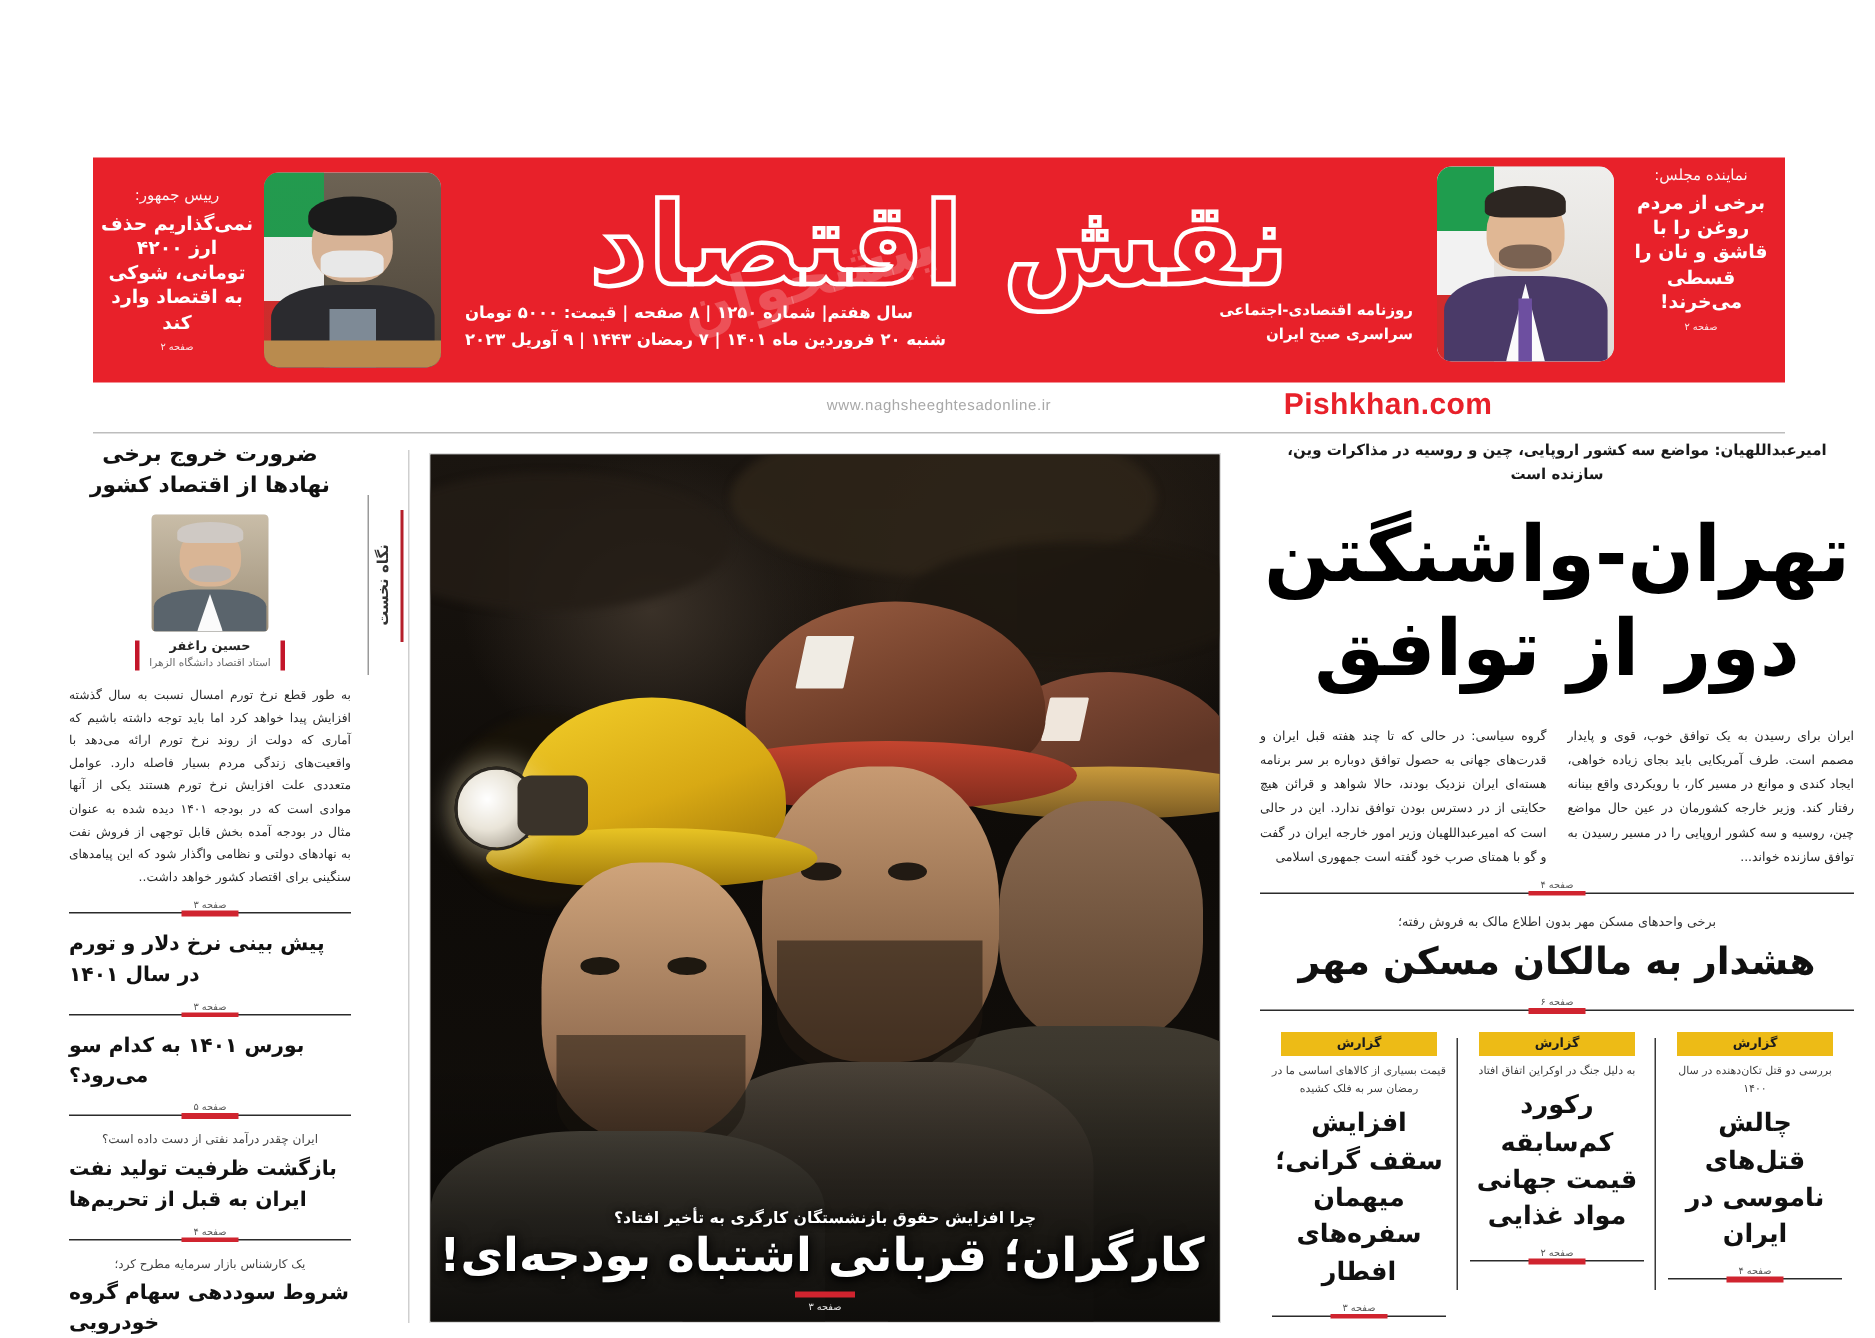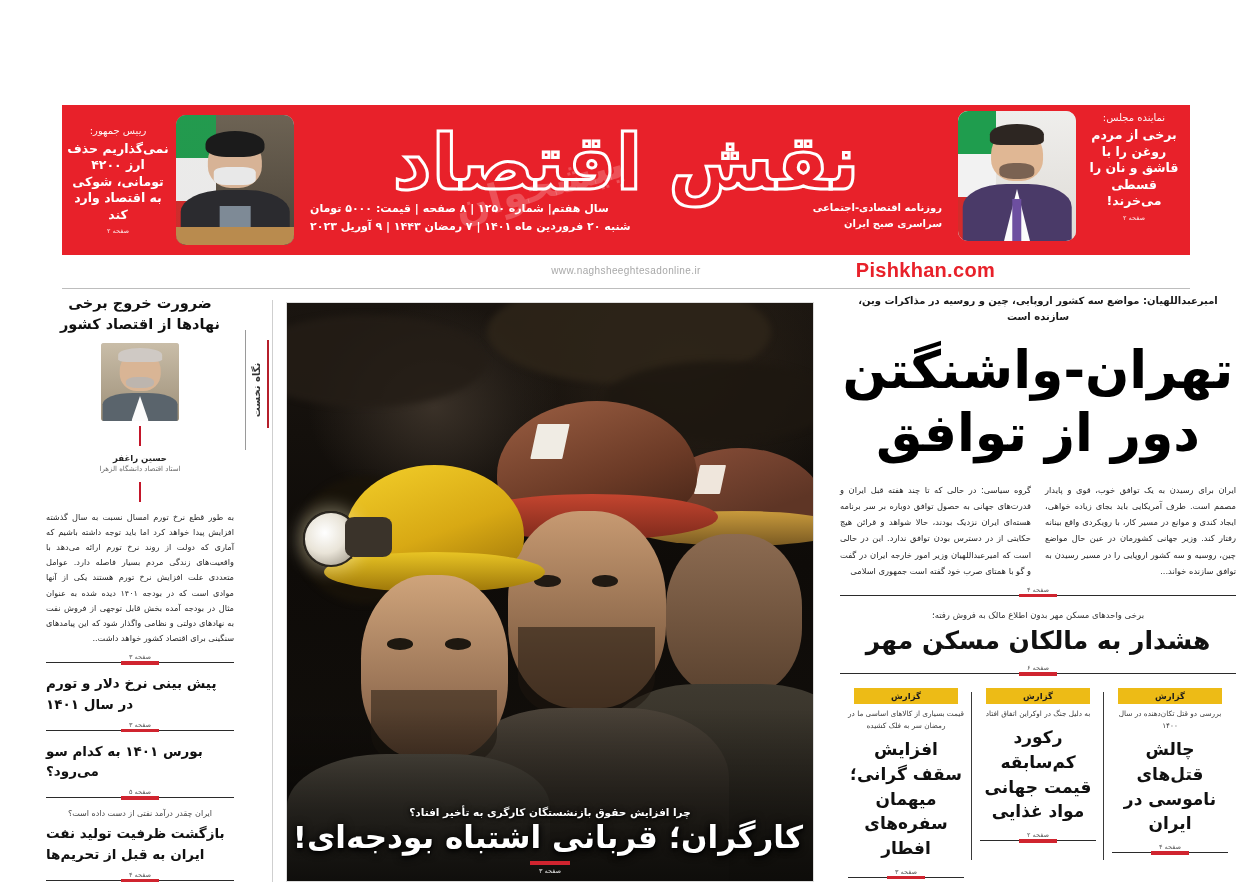--- a/index.html
+++ b/index.html
@@ -190,21 +190,21 @@
     width: 78px;
     height: 78px;
     margin: 0 auto;
     border-radius: 3px;
     overflow: hidden;
     background: #cfc9c2;
     position: relative;
   }
   .byline-wrap {
     display: flex;
-    flex-direction: column;
+    flex-direction: row;
     align-items: center;
     justify-content: center;
     gap: 7px;
     margin-top: 5px;
   }
   .byline-bar {
     width: 2.5px;
     height: 20px;
     background: #c3162a;
     flex: 0 0 auto;
@@ -689,21 +689,21 @@
     </div>
   </div>
 
   <div class="col-right">
 
     <div>
       <div class="hl-kicker">امیرعبداللهیان: مواضع سه کشور اروپایی، چین و روسیه در مذاکرات وین، سازنده است</div>
       <div class="hl-title">تهران-واشنگتن</div>
       <div class="hl-title">دور از توافق</div>
       <div class="hl-body">
-        <div class="para">ایران برای رسیدن به یک توافق خوب، قوی و پایدار مصمم است. طرف آمریکایی باید بجای زیاده خواهی، ایجاد کندی و موانع در مسیر کار، با رویکردی واقع بینانه رفتار کند. وزیر جهانی کشورمان در عین حال مواضع چین، روسیه و سه کشور اروپایی را در مسیر رسیدن به توافق سازنده خواند...</div>
+        <div class="para">ایران برای رسیدن به یک توافق خوب، قوی و پایدار مصمم است. طرف آمریکایی باید بجای زیاده خواهی، ایجاد کندی و موانع در مسیر کار، با رویکردی واقع بینانه رفتار کند. وزیر خارجه کشورمان در عین حال مواضع چین، روسیه و سه کشور اروپایی را در مسیر رسیدن به توافق سازنده خواند...</div>
         <div class="para">گروه سیاسی: در حالی که تا چند هفته قبل ایران و قدرت‌های جهانی به حصول توافق دوباره بر سر برنامه هسته‌ای ایران نزدیک بودند، حالا شواهد و قرائن هیچ حکایتی از در دسترس بودن توافق ندارد. این در حالی است که امیرعبداللهیان وزیر امور خارجه ایران در گفت و گو با همتای صرب خود گفته است جمهوری اسلامی</div>
       </div>
       <div class="rule">
         <span class="pg">صفحه ۴</span>
         <span class="pgbar"></span>
       </div>
     </div>
 
     <div style="margin-top:10px;">
       <div class="sub-kicker">برخی واحدهای مسکن مهر بدون اطلاع مالک به فروش رفته؛</div>

